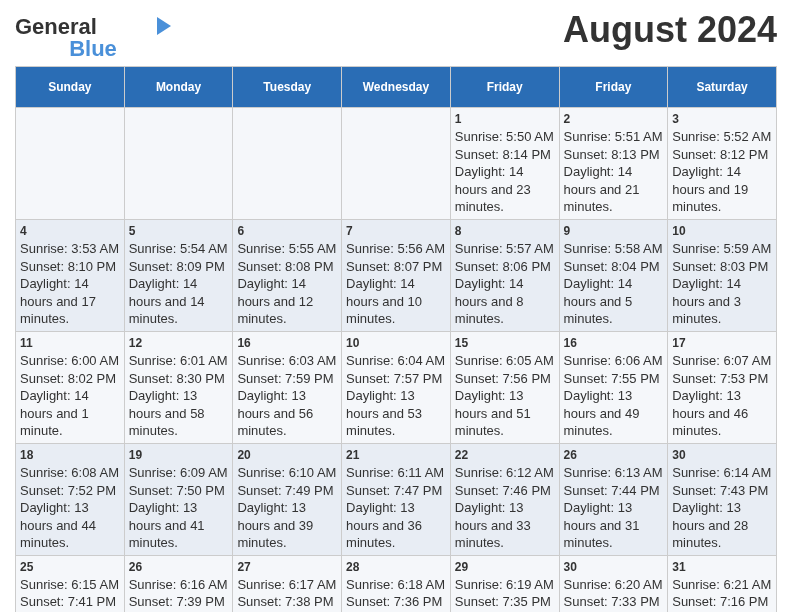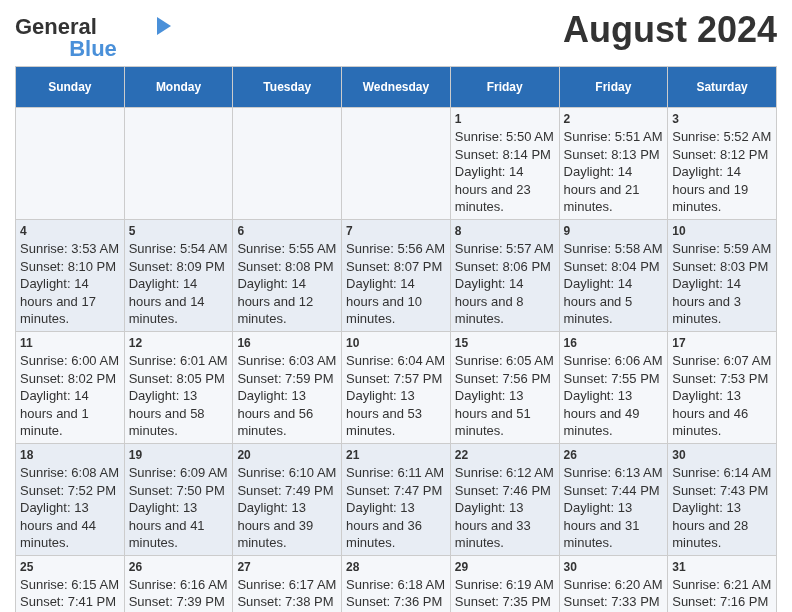--- a/index.html
+++ b/index.html
@@ -207,21 +207,21 @@
         <td>
           <span class="day-num">11</span>
           <div class="cell-content">Sunrise: 6:00 AM
 Sunset: 8:02 PM
 Daylight: 14 hours
 and 1 minute.</div>
         </td>
         <td>
           <span class="day-num">12</span>
           <div class="cell-content">Sunrise: 6:01 AM
-Sunset: 8:05 PM
+Sunset: 8:30 PM
 Daylight: 13 hours
 and 58 minutes.</div>
         </td>
         <td>
           <span class="day-num">16</span>
           <div class="cell-content">Sunrise: 6:03 AM
 Sunset: 7:59 PM
 Daylight: 13 hours
 and 56 minutes.</div>
         </td>

